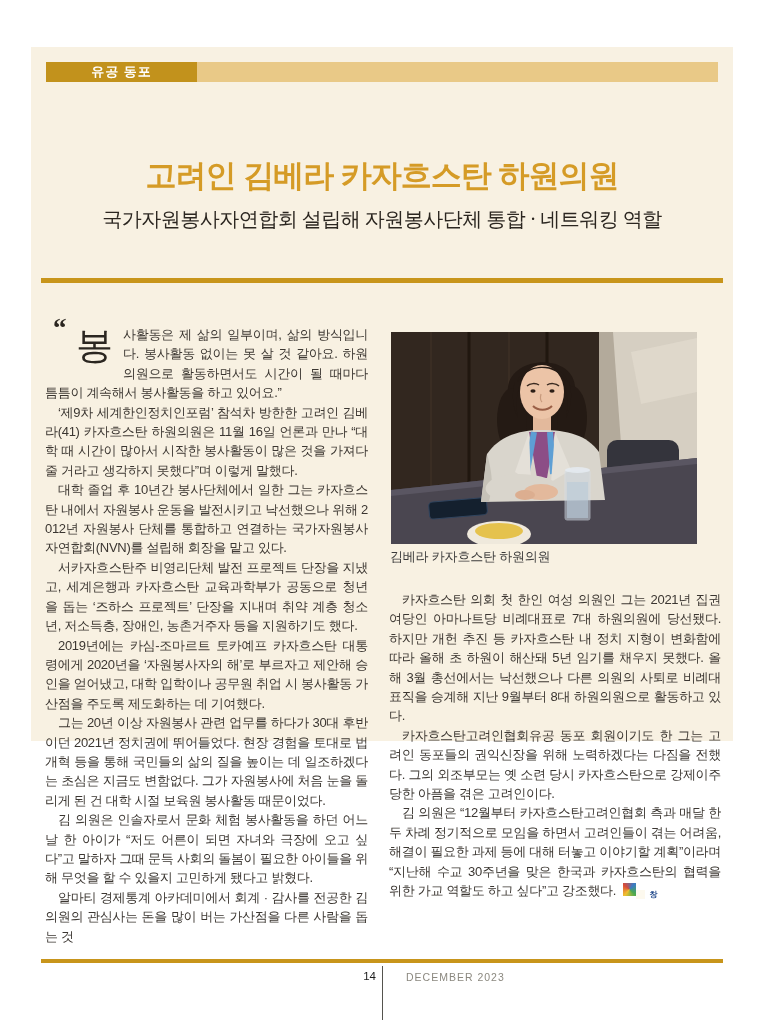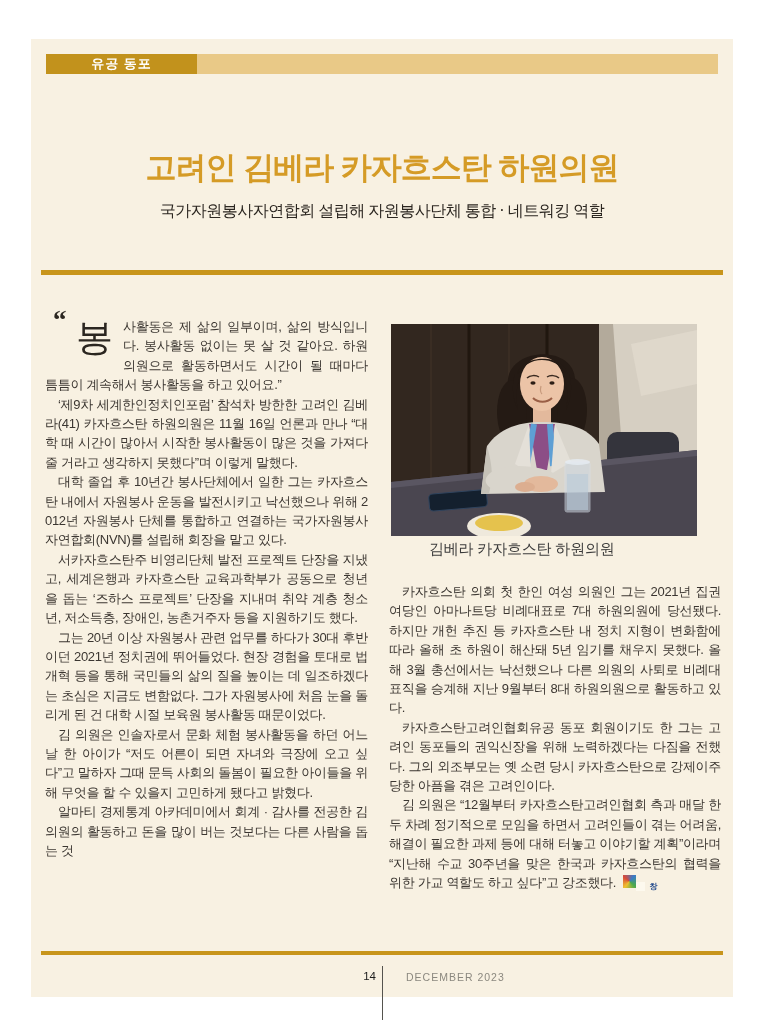--- a/index.html
+++ b/index.html
@@ -1,41 +1,41 @@
 <!DOCTYPE html>
 <html><head>
 <meta charset="utf-8">
 <style>
   html,body { margin:0; padding:0; background:#ffffff; }
   .page {
     position:relative; width:762px; height:1020px; background:#ffffff;
     font-family:"Liberation Sans", sans-serif; overflow:hidden;
   }
   .panel {
-    position:absolute; left:31px; top:39px; width:702px; height:958px;
+    position:absolute; left:31px; top:47px; width:702px; height:694px;
     background:#f8f1e2;
   }
   .tag-box {
     position:absolute; left:15px; top:15px; width:151px; height:20px;
     background:#c2921c; color:#ffffff; font-size:13px; font-weight:bold;
     text-align:center; line-height:20px; letter-spacing:1px;
   }
   .tag-bar {
     position:absolute; left:166px; top:15px; width:521px; height:20px;
     background:#e9c987;
   }
   .title-block {
     position:absolute; left:0; top:72px; width:702px; text-align:center;margin-top:34px;
   }
   .title-line {
     font-size:31px; line-height:46px; font-weight:bold; color:#d59b26;
     letter-spacing:-1px;
   }
   .subtitle {
-    margin-top:7px; font-family:"Liberation Serif", serif; font-size:16px;
+    margin-top:7px; font-family:"Liberation Serif", serif; font-size:20px;
     line-height:26px; color:#2b2620; letter-spacing:-0.5px;
   }
   .rule { position:absolute; left:10px; width:682px; background:#c8951b; }
   .rule-top { top:231px; height:5px; }
   .rule-bottom { top:912px; height:4px; }
 
   .col-left  { position:absolute; left:14px;  top:278px; width:323px; }
   .col-right { position:absolute; left:358px; top:543px; width:332px; }
   p.body {
     margin:0; font-size:13px; line-height:19.4px; color:#3b3631;
@@ -51,23 +51,22 @@
   .drop-char {
     position:absolute; left:31px; top:1px; font-size:37px; line-height:39px;
     color:#2b2620;
   }
 
   .photo {
     position:absolute; left:360px; top:285px; width:306px; height:212px;
     overflow:hidden; background:#362a22;
   }
   .caption {
-    position:absolute; left:359px; top:501px; font-size:15px; color:#3b3b3b;
+    position:absolute; left:359px; top:501px; font-size:13px; color:#3b3b3b;
     letter-spacing:-0.2px;
-    margin-left:39px;
   }
 
   .endmark {
     display:inline-block; width:13px; height:13px; margin-left:4px;
     vertical-align:-2px;
     background:conic-gradient(from 40deg,#3a7bc8,#4aa94e,#f0c030,#d84a3a,#3a7bc8);
     text-align:center;
   }
   .endmark-glyph {
     display:inline-block; width:9px; height:9px; margin-top:2px;
@@ -108,23 +107,24 @@
       <p class="body">
         <span class="dropcap">
           <span class="drop-quote">“</span>
           <span class="drop-char">봉</span>
         </span>
         <span>사활동은 제 삶의 일부이며, 삶의 방식입니다. 봉사활동 없이는 못 살 것 같아요. 하원의원으로 활동하면서도 시간이 될 때마다 틈틈이 계속해서 봉사활동을 하고 있어요.”</span>
       </p>
       <p class="body indent">‘제9차 세계한인정치인포럼’ 참석차 방한한 고려인 김베라(41) 카자흐스탄 하원의원은 11월 16일 언론과 만나 “대학 때 시간이 많아서 시작한 봉사활동이 많은 것을 가져다줄 거라고 생각하지 못했다”며 이렇게 말했다.</p>
       <p class="body indent">대학 졸업 후 10년간 봉사단체에서 일한 그는 카자흐스탄 내에서 자원봉사 운동을 발전시키고 낙선했으나 위해 2012년 자원봉사 단체를 통합하고 연결하는 국가자원봉사자연합회(NVN)를 설립해 회장을 맡고 있다.</p>
       <p class="body indent">서카자흐스탄주 비영리단체 발전 프로젝트 단장을 지냈고, 세계은행과 카자흐스탄 교육과학부가 공동으로 청년을 돕는 ‘즈하스 프로젝트’ 단장을 지내며 취약 계층 청소년, 저소득층, 장애인, 농촌거주자 등을 지원하기도 했다.</p>
+      <p class="body indent">2019년에는 카심-조마르트 토카예프 카자흐스탄 대통령에게 2020년을 ‘자원봉사자의 해’로 부르자고 제안해 승인을 얻어냈고, 대학 입학이나 공무원 취업 시 봉사활동 가산점을 주도록 제도화하는 데 기여했다.</p>
       <p class="body indent">그는 20년 이상 자원봉사 관련 업무를 하다가 30대 후반이던 2021년 정치권에 뛰어들었다. 현장 경험을 토대로 법 개혁 등을 통해 국민들의 삶의 질을 높이는 데 일조하겠다는 초심은 지금도 변함없다. 그가 자원봉사에 처음 눈을 돌리게 된 건 대학 시절 보육원 봉사활동 때문이었다.</p>
       <p class="body indent">김 의원은 인솔자로서 문화 체험 봉사활동을 하던 어느 날 한 아이가 “저도 어른이 되면 자녀와 극장에 오고 싶다”고 말하자 그때 문득 사회의 돌봄이 필요한 아이들을 위해 무엇을 할 수 있을지 고민하게 됐다고 밝혔다.</p>
-      <p class="body indent">알마티 경제통계 아카데미에서 회계 · 감사를 전공한 김 의원의 활동하고 돈을 많이 버는 것보다는 다른 사람을 돕는 것</p>
+      <p class="body indent">알마티 경제통계 아카데미에서 회계 · 감사를 전공한 김 의원의 관심사는 돈을 많이 버는 가산점을 다른 사람을 돕는 것</p>
     </div>
 
     <div class="photo">
       <svg width="306" height="212" viewBox="0 0 306 212" xmlns="http://www.w3.org/2000/svg">
 
         <rect x="0" y="0" width="306" height="212" fill="#362a22"></rect>
         <rect x="0" y="0" width="306" height="212" fill="#2c211a" opacity="0.35"></rect>
         <line x1="78" y1="0" x2="78" y2="160" stroke="#20170f" stroke-width="3"></line>
         <line x1="156" y1="0" x2="156" y2="150" stroke="#20170f" stroke-width="3"></line>
         <line x1="40" y1="0" x2="40" y2="160" stroke="#3e3026" stroke-width="1.5"></line>

